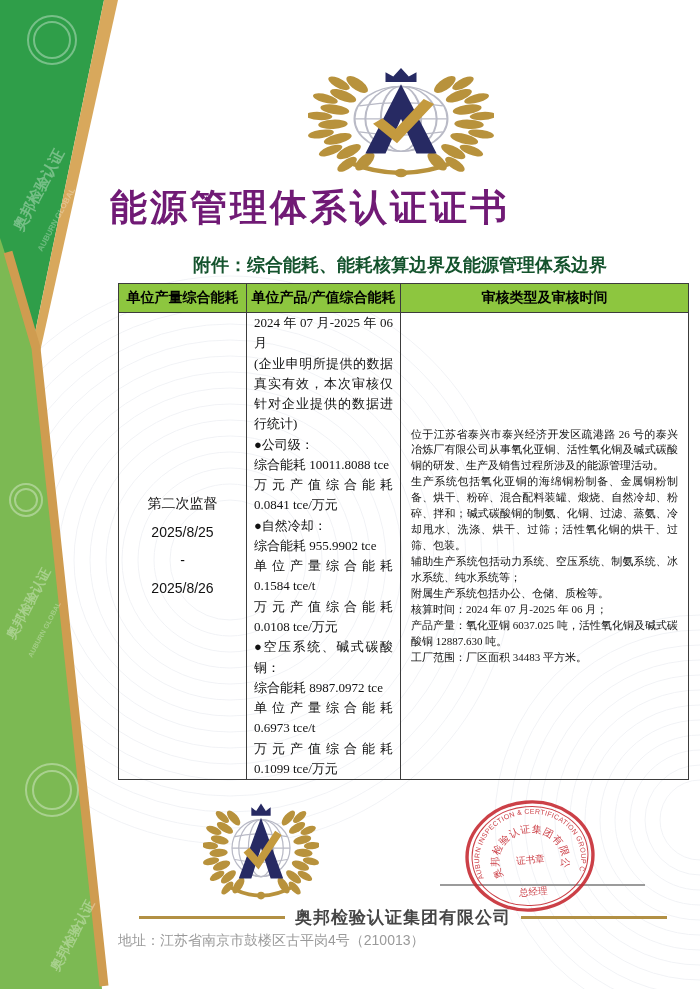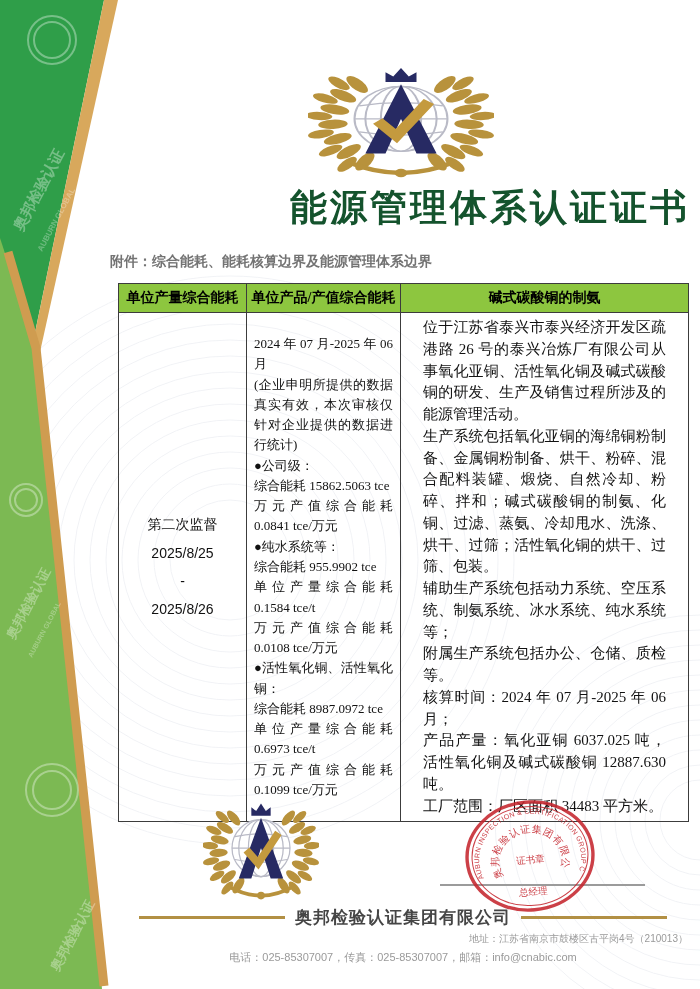--- a/index.html
+++ b/index.html
@@ -1,46 +1,46 @@
 <!DOCTYPE html>
 <html><head>
 <meta charset="utf-8">
 <style>
   html,body{margin:0;padding:0;background:#fff;}
   .page{position:relative;width:700px;height:989px;background:#ffffff;overflow:hidden;
         font-family:"Liberation Serif","DejaVu Serif",serif;color:#111;}
   .bg{position:absolute;left:0;top:0;width:700px;height:989px;}
 
-  .title{position:absolute;left:110px;top:183px;width:580px;text-align:right;
-         font-size:37px;font-weight:bold;color:#14532d;letter-spacing:3px;}
-  .subtitle{position:absolute;left:110px;top:253px;width:580px;text-align:left;
-            font-size:14px;font-weight:bold;color:#737373;}
+  .title{position:absolute;left:110px;top:183px;width:580px;text-align:left;
+         font-size:37px;font-weight:bold;color:#701a75;letter-spacing:3px;}
+  .subtitle{position:absolute;left:110px;top:253px;width:580px;text-align:center;
+            font-size:18px;font-weight:bold;color:#14532d;}
 
   table.cert{position:absolute;left:118px;top:283px;width:570px;border-collapse:collapse;table-layout:fixed;}
   table.cert th,table.cert td{border:1px solid #3c3c3c;}
   table.cert th{background:#8dc63f;color:#000;font-size:14px;font-weight:bold;height:26px;padding:1px 2px;}
   td.audit{width:128px;text-align:center;vertical-align:middle;font-size:14px;height:436px;}
   td.audit div{line-height:28px;}
   .audit-type{font-size:14px;}
   .audit-date{font-family:"Liberation Sans","DejaVu Sans",sans-serif;font-size:14px;}
   td.energy{width:154px;vertical-align:middle;font-size:13px;line-height:1.56;padding:0 7px;text-align:justify;}
-  td.boundary{width:288px;vertical-align:middle;font-size:15px;line-height:1.45;padding:4px 22px;text-align:justify;}
+  td.boundary{width:288px;vertical-align:middle;font-size:11px;line-height:1.45;padding:4px 10px;text-align:justify;}
   td p{margin:0;}
 
   .logo-top{position:absolute;left:308px;top:56px;width:186px;height:130px;}
   .logo-bottom{position:absolute;left:203px;top:793px;width:116px;height:114px;}
 
   .sign-line{position:absolute;left:440px;top:884px;width:205px;height:2px;background:#9b9b9b;}
   .stamp{position:absolute;left:452px;top:794px;width:156px;height:126px;}
 
   .company-row{position:absolute;left:118px;top:906px;width:570px;display:flex;align-items:center;justify-content:center;gap:10px;}
   .company-name{font-family:"Liberation Sans","DejaVu Sans",sans-serif;font-size:17px;font-weight:bold;color:#454545;letter-spacing:1px;white-space:nowrap;}
   .gold-line{width:146px;height:3px;background:#b29044;}
-  .addr{position:absolute;left:118px;top:932px;width:570px;text-align:right;
-        font-family:"Liberation Sans","DejaVu Sans",sans-serif;font-size:10px;color:#9a9a9a;}
+  .addr{position:absolute;left:118px;top:932px;width:570px;text-align:left;
+        font-family:"Liberation Sans","DejaVu Sans",sans-serif;font-size:14px;color:#9a9a9a;}
   .contact{position:absolute;left:118px;top:950px;width:570px;text-align:center;
         font-family:"Liberation Sans","DejaVu Sans",sans-serif;font-size:11px;color:#9a9a9a;}
 
   .wm-text{font-family:"Liberation Sans","DejaVu Sans",sans-serif;font-weight:bold;}
   .stamp-text{font-family:"Liberation Sans","DejaVu Sans",sans-serif;}
 </style>
 </head>
 <body>
 
 <div class="page">
@@ -206,43 +206,43 @@
   <table class="cert">
     <colgroup>
         <col style="width:128px">
         <col style="width:154px">
         <col style="width:288px">
       </colgroup>
     <thead>
       <tr>
         <th>单位产量综合能耗</th>
         <th>单位产品/产值综合能耗</th>
-        <th>碱式碳酸铜的制氨</th>
+        <th>审核类型及审核时间</th>
       </tr>
     </thead>
     <tbody>
       <tr>
         <td class="audit">
           <div class="audit-type">第二次监督</div>
           <div class="audit-date">2025/8/25</div>
           <div class="audit-date">-</div>
           <div class="audit-date">2025/8/26</div>
         </td>
         <td class="energy">
 
         <p>2024 年 07 月-2025 年 06 月</p>
             <p>(企业申明所提供的数据真实有效，本次审核仅针对企业提供的数据进行统计)</p>
             <p>●公司级：</p>
-            <p>综合能耗 15862.5063 tce</p>
+            <p>综合能耗 10011.8088 tce</p>
             <p>万元产值综合能耗 0.0841 tce/万元</p>
-            <p>●纯水系统等：</p>
+            <p>●自然冷却：</p>
             <p>综合能耗 955.9902 tce</p>
             <p>单位产量综合能耗 0.1584 tce/t</p>
             <p>万元产值综合能耗 0.0108 tce/万元</p>
-            <p>●活性氧化铜、活性氧化铜：</p>
+            <p>●空压系统、碱式碳酸铜：</p>
             <p>综合能耗 8987.0972 tce</p>
             <p>单位产量综合能耗 0.6973 tce/t</p>
             <p>万元产值综合能耗 0.1099 tce/万元</p>
           </td>
         <td class="boundary">
 
         <p>位于江苏省泰兴市泰兴经济开发区疏港路 26 号的泰兴冶炼厂有限公司从事氧化亚铜、活性氧化铜及碱式碳酸铜的研发、生产及销售过程所涉及的能源管理活动。</p>
             <p>生产系统包括氧化亚铜的海绵铜粉制备、金属铜粉制备、烘干、粉碎、混合配料装罐、煅烧、自然冷却、粉碎、拌和；碱式碳酸铜的制氨、化铜、过滤、蒸氨、冷却甩水、洗涤、烘干、过筛；活性氧化铜的烘干、过筛、包装。</p>
             <p>辅助生产系统包括动力系统、空压系统、制氨系统、冰水系统、纯水系统等；</p>
             <p>附属生产系统包括办公、仓储、质检等。</p>
@@ -277,15 +277,14 @@
       <text class="stamp-text" x="78" y="101" text-anchor="middle" font-size="9.5" fill="#c5262e">总经理</text>
     </g>
   </svg>
 
   <div class="company-row">
     <div class="gold-line"></div>
     <div class="company-name">奥邦检验认证集团有限公司</div>
     <div class="gold-line"></div>
   </div>
   <div class="addr">地址：江苏省南京市鼓楼区古平岗4号（210013）</div>
-  <div class="contact">电话：025-85307007，传真：025-85307007，邮箱：info@cnabic.com</div>
 
 </div>
 
 </body></html>

